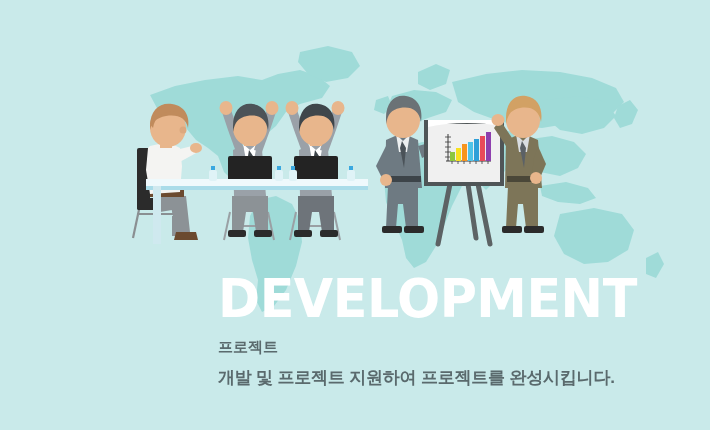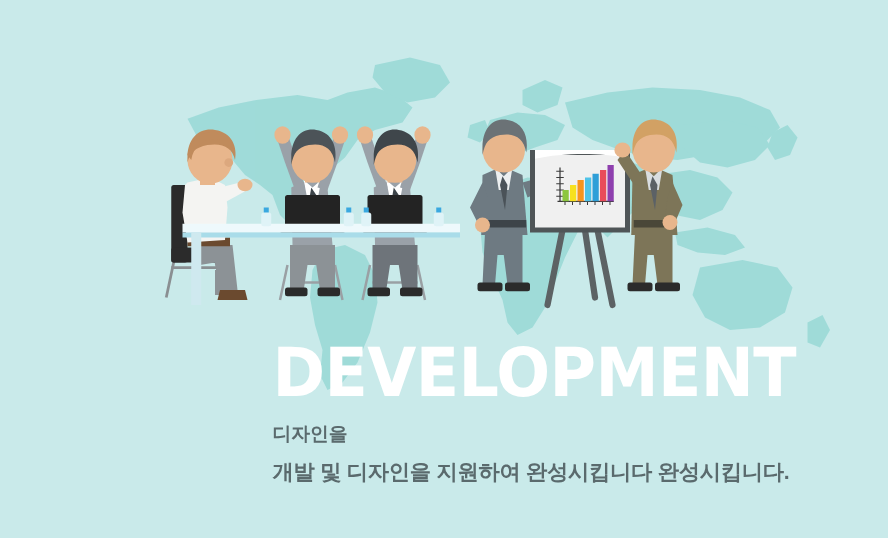--- a/index.html
+++ b/index.html
@@ -311,17 +311,17 @@
       <ellipse cx="523" cy="120" rx="17" ry="18" fill="#e8b68c"></ellipse>
 
       <path d="M506 118 C506 102 515 94 526 96 C539 98 543 110 541 122
                C539 110 531 106 520 108 C511 110 508 114 506 124 Z" fill="#d2a164"></path>
     </g>
 
   </svg>
 
   <div id="textblock">
     <div id="headline">DEVELOPMENT</div>
-    <div id="subtitle">디자인을</div>
-    <div id="desc">개발 및 디자인을 지원하여 완성시킵니다 완성시킵니다.</div>
+    <div id="subtitle">프로젝트</div>
+    <div id="desc">개발 및 프로젝트 지원하여 프로젝트를 완성시킵니다.</div>
   </div>
 
 </div>
 
 </body></html>

